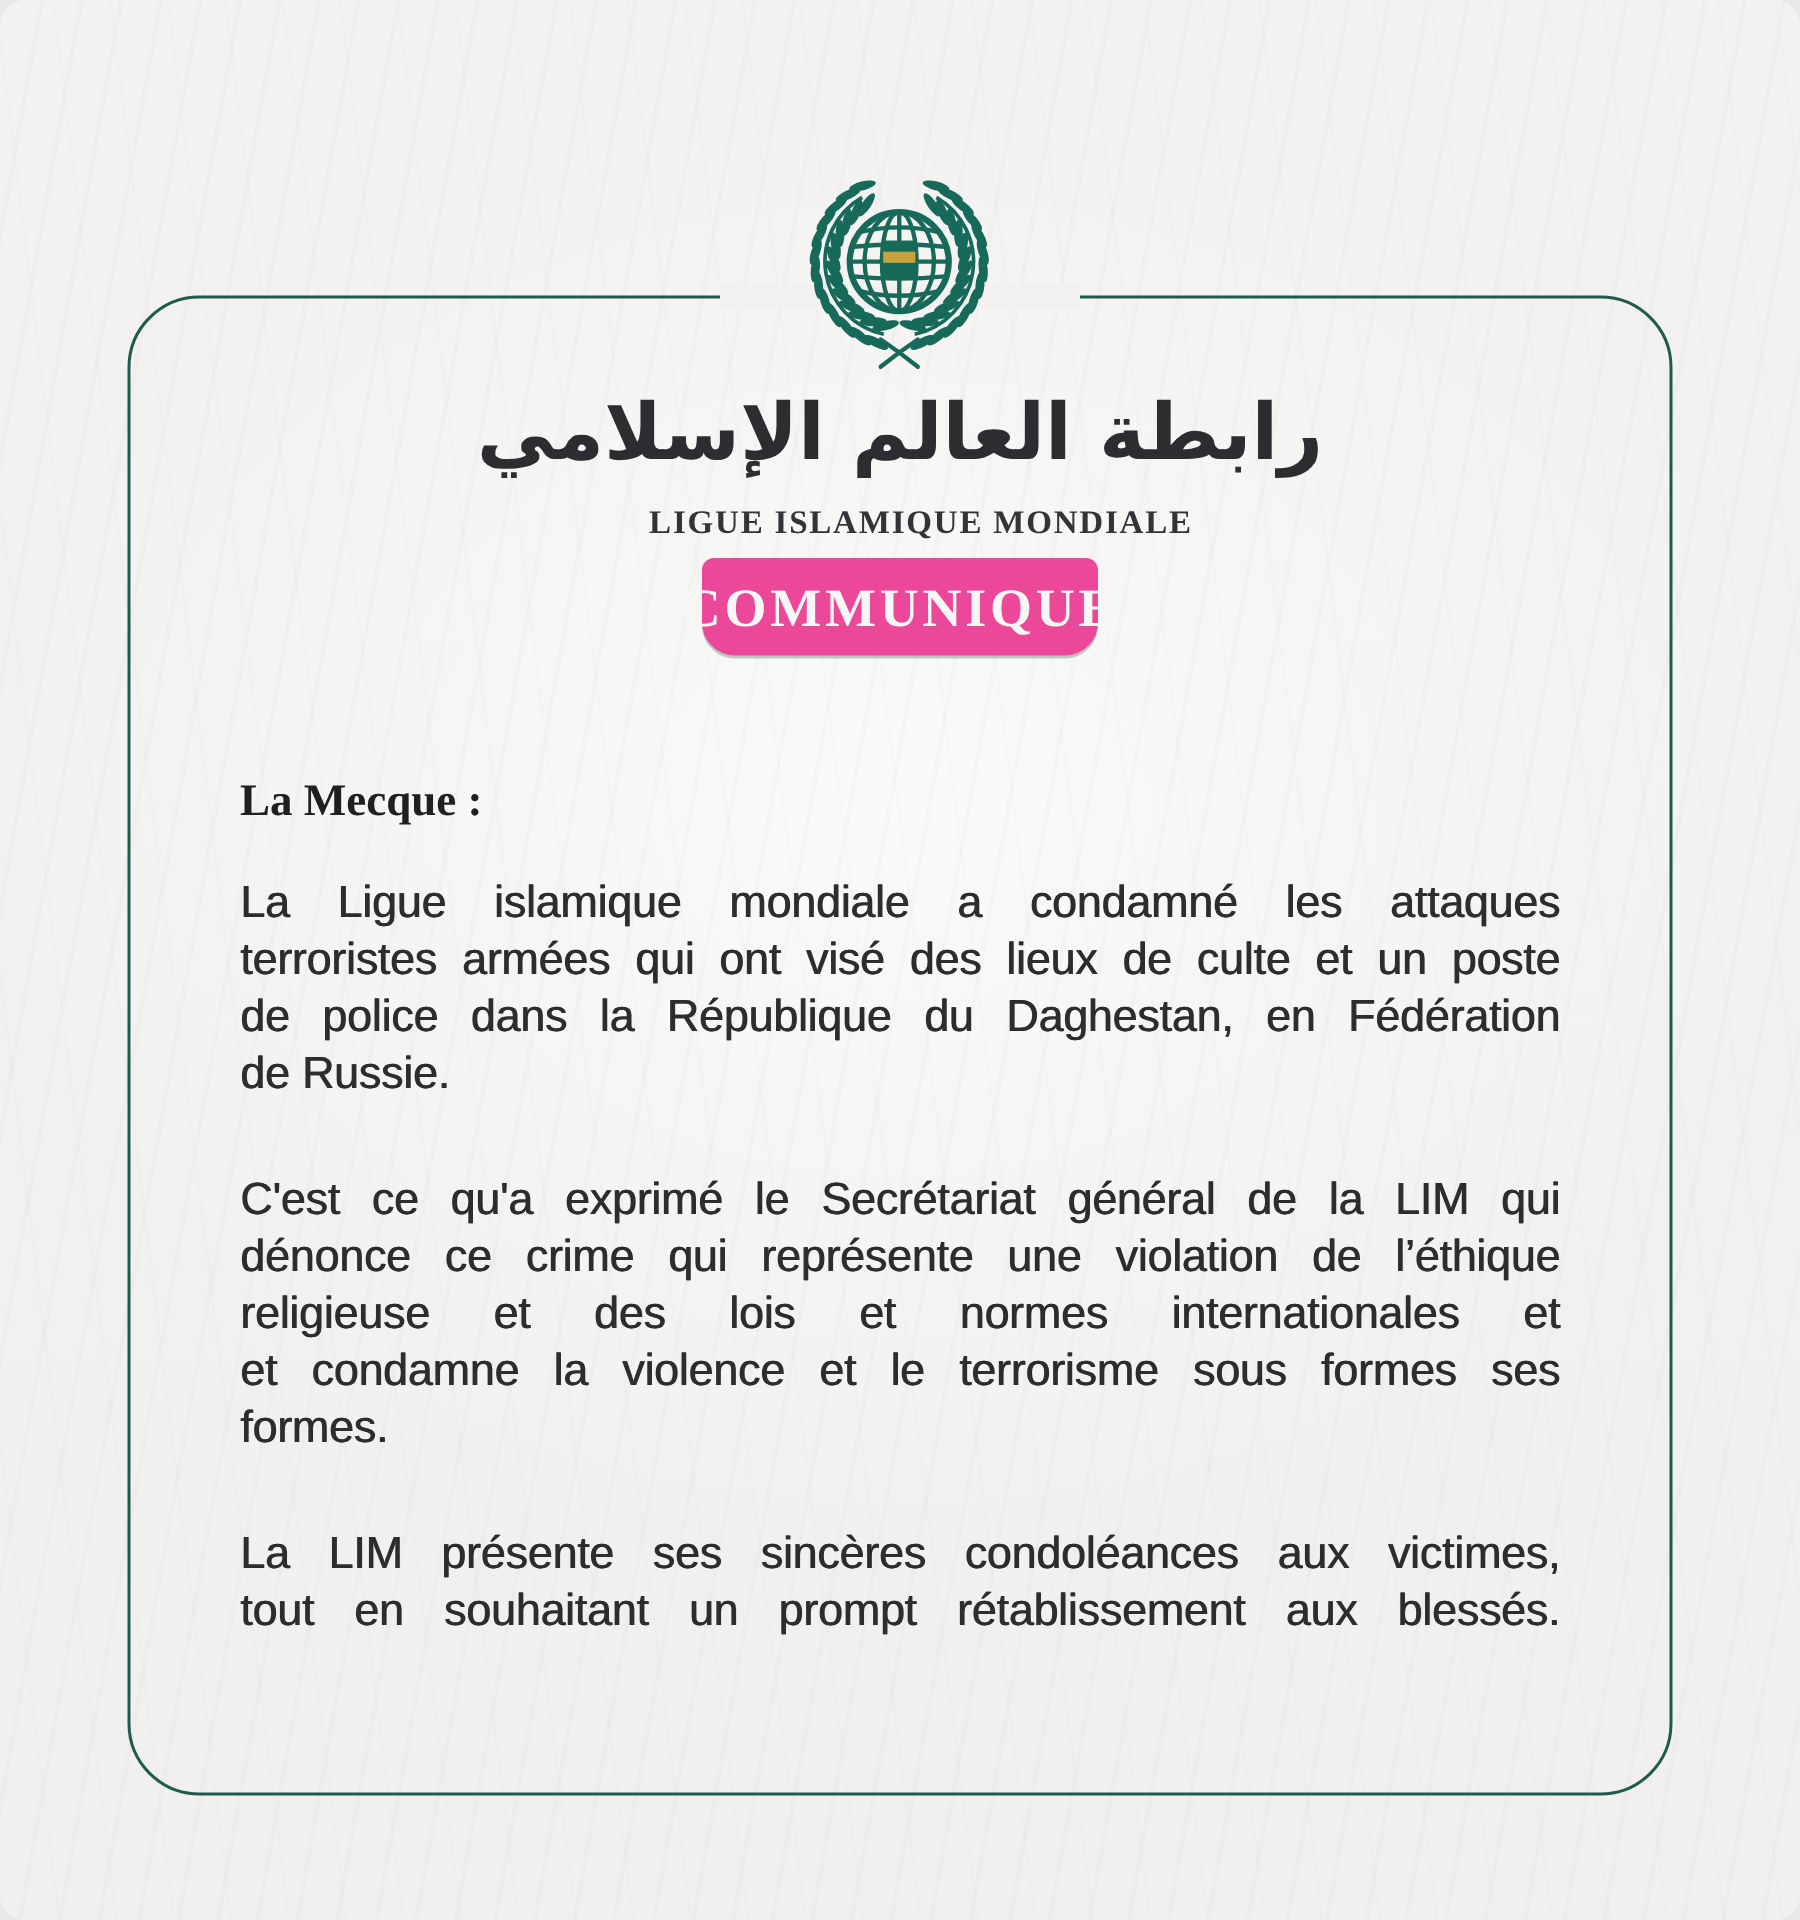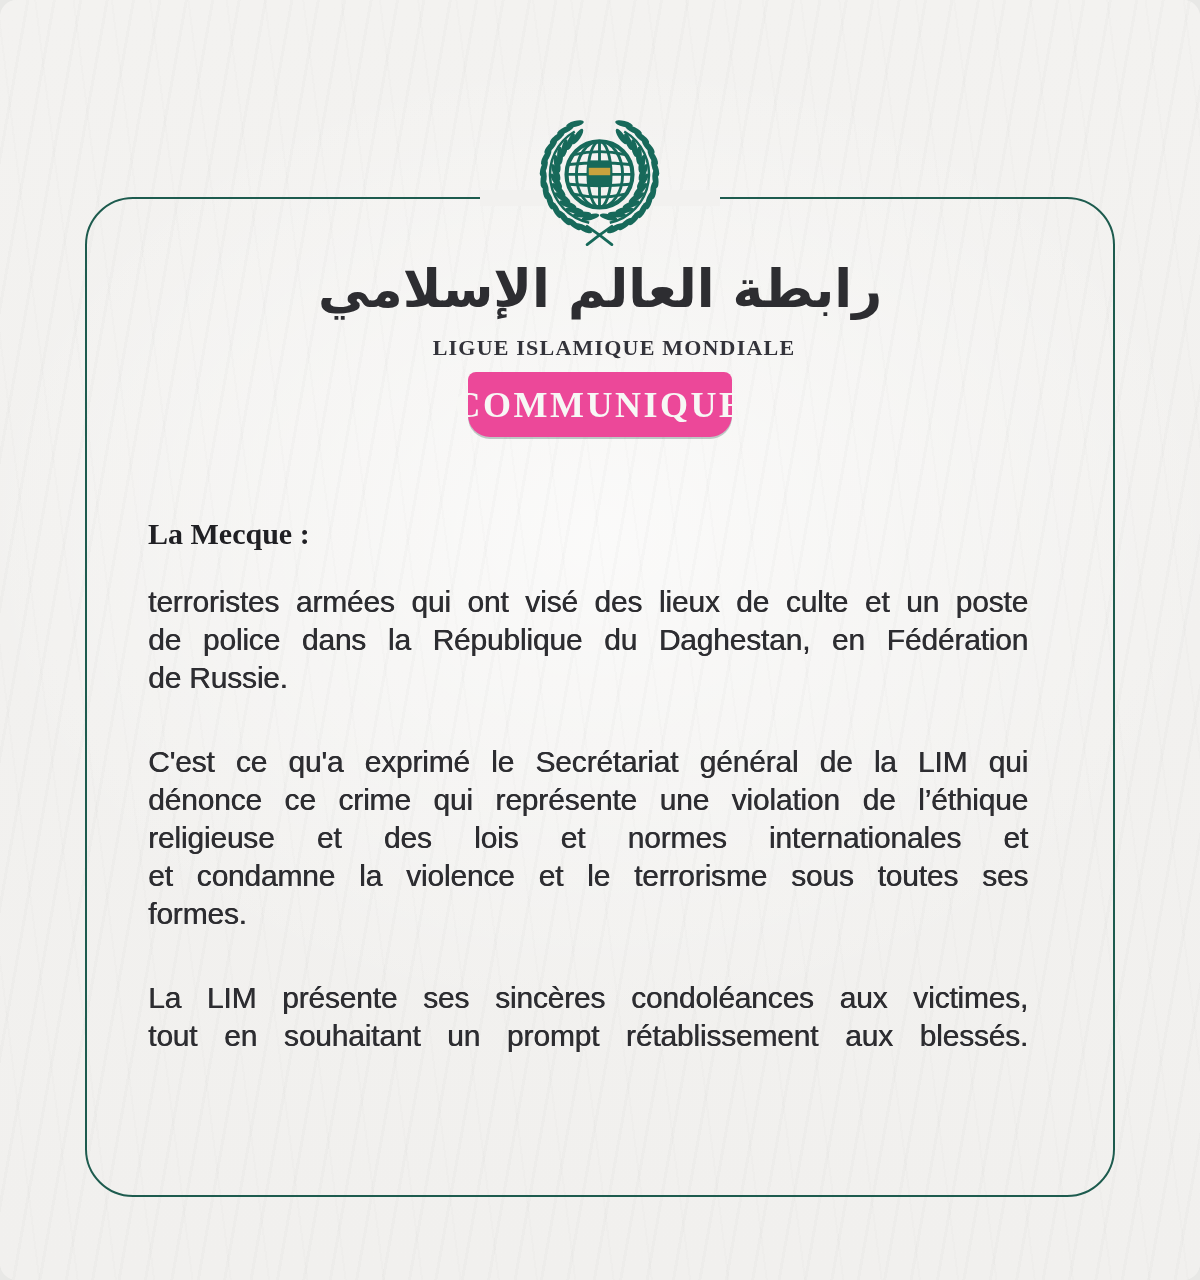--- a/index.html
+++ b/index.html
@@ -73,21 +73,21 @@
     border-radius:8px 8px 22px 22px;
     display:flex;align-items:center;justify-content:center;
     font-family:"Liberation Serif", serif;
     font-weight:bold;
     font-size:36px;
     letter-spacing:2.5px;
     box-shadow:0 2px 0 rgba(10,60,50,0.25);
   }
   .content{
     position:absolute;
-    left:148px;top:515px;
+    left:160px;top:515px;
     width:880px;
     color:#2d2d31;
   }
   .dateline{
     font-family:"Liberation Serif", serif;
     font-weight:bold;
     font-size:30px;
     line-height:38px;
     margin-bottom:30px;
     color:#202024;
@@ -190,30 +190,31 @@
     <div class="orgname">LIGUE ISLAMIQUE MONDIALE</div>
     <div class="badge" style="background: #ec4899; color: rgb(247, 247, 245);">
       <span>COMMUNIQUE</span>
     </div>
   </div>
 
   <div class="content" style="color: rgb(45, 45, 49);">
     <div class="dateline">La Mecque :</div>
 
     <div class="para">
+      <div class="line">La Ligue islamique mondiale a condamné les attaques</div>
       <div class="line">terroristes armées qui ont visé des lieux de culte et un poste</div>
       <div class="line">de police dans la République du Daghestan, en Fédération</div>
       <div class="line short">de Russie.</div>
     </div>
 
     <div class="para">
       <div class="line">C'est ce qu'a exprimé le Secrétariat général de la LIM qui</div>
       <div class="line">dénonce ce crime qui représente une violation de l’éthique</div>
       <div class="line">religieuse et des lois et normes internationales et</div>
-      <div class="line">et condamne la violence et le terrorisme sous toutes ses</div>
+      <div class="line">et condamne la violence et le terrorisme sous formes ses</div>
       <div class="line short">formes.</div>
     </div>
 
     <div class="para">
       <div class="line">La LIM présente ses sincères condoléances aux victimes,</div>
       <div class="line">tout en souhaitant un prompt rétablissement aux blessés.</div>
     </div>
   </div>
 </div>
 

